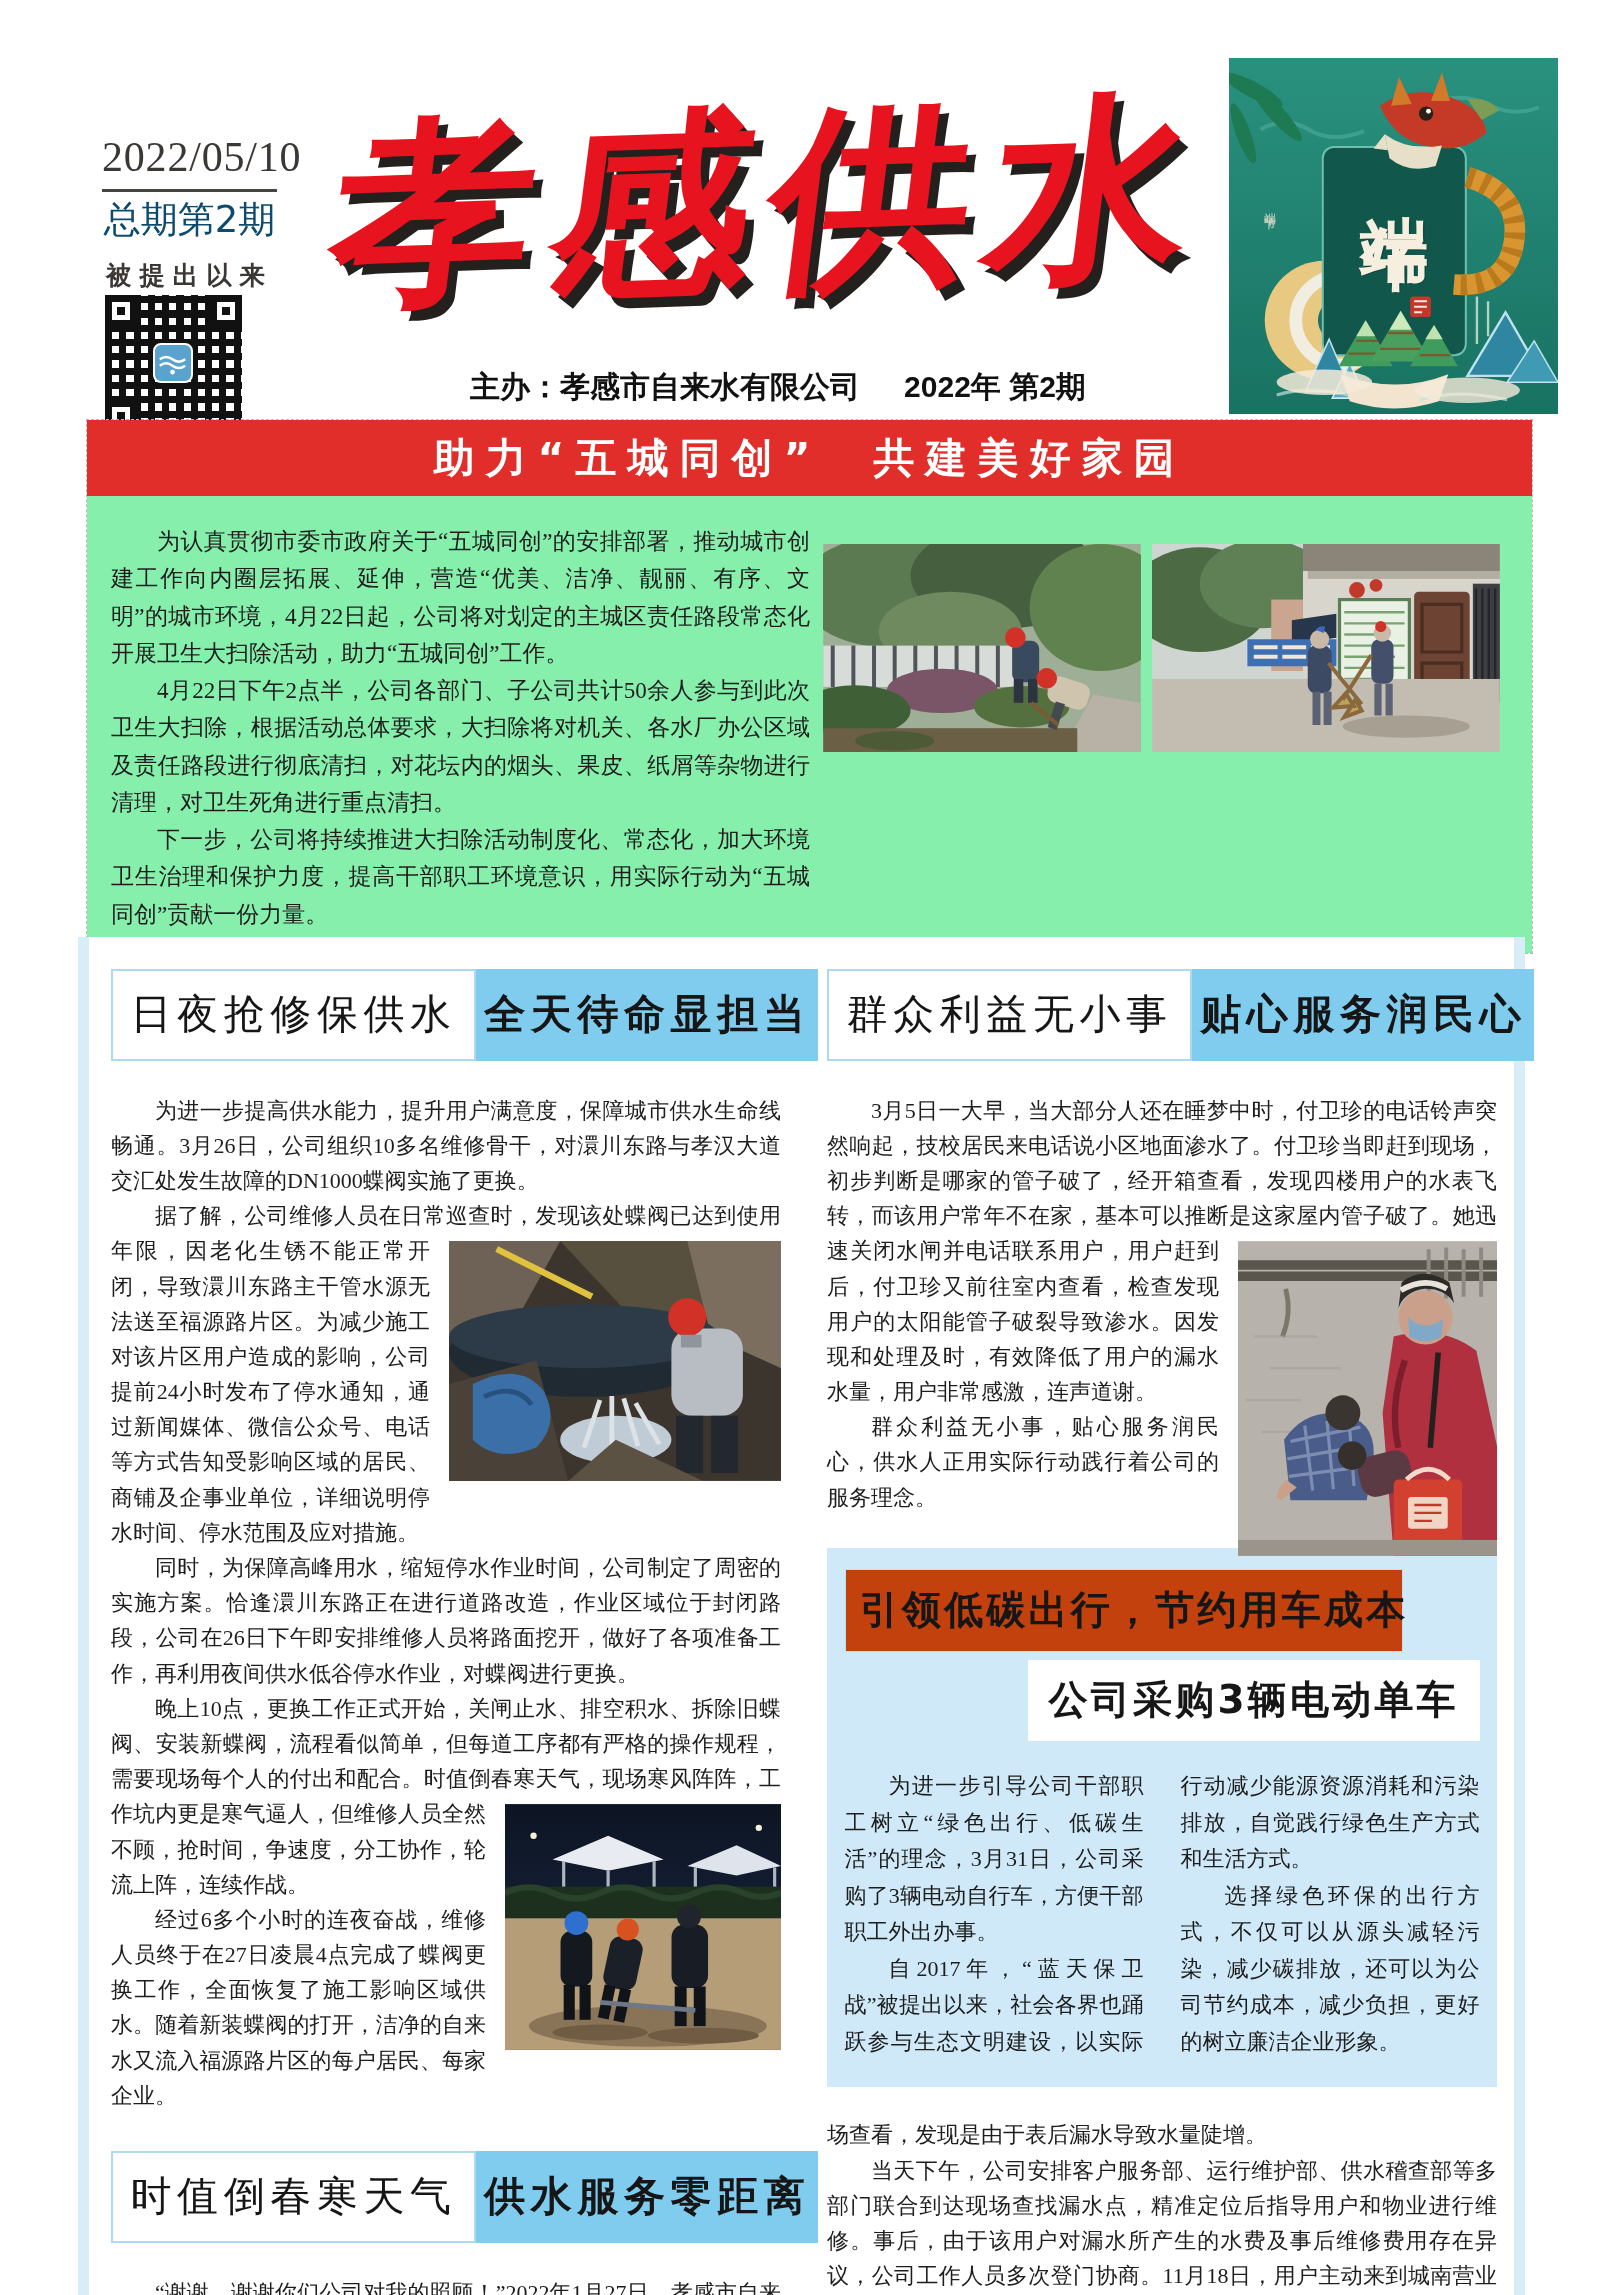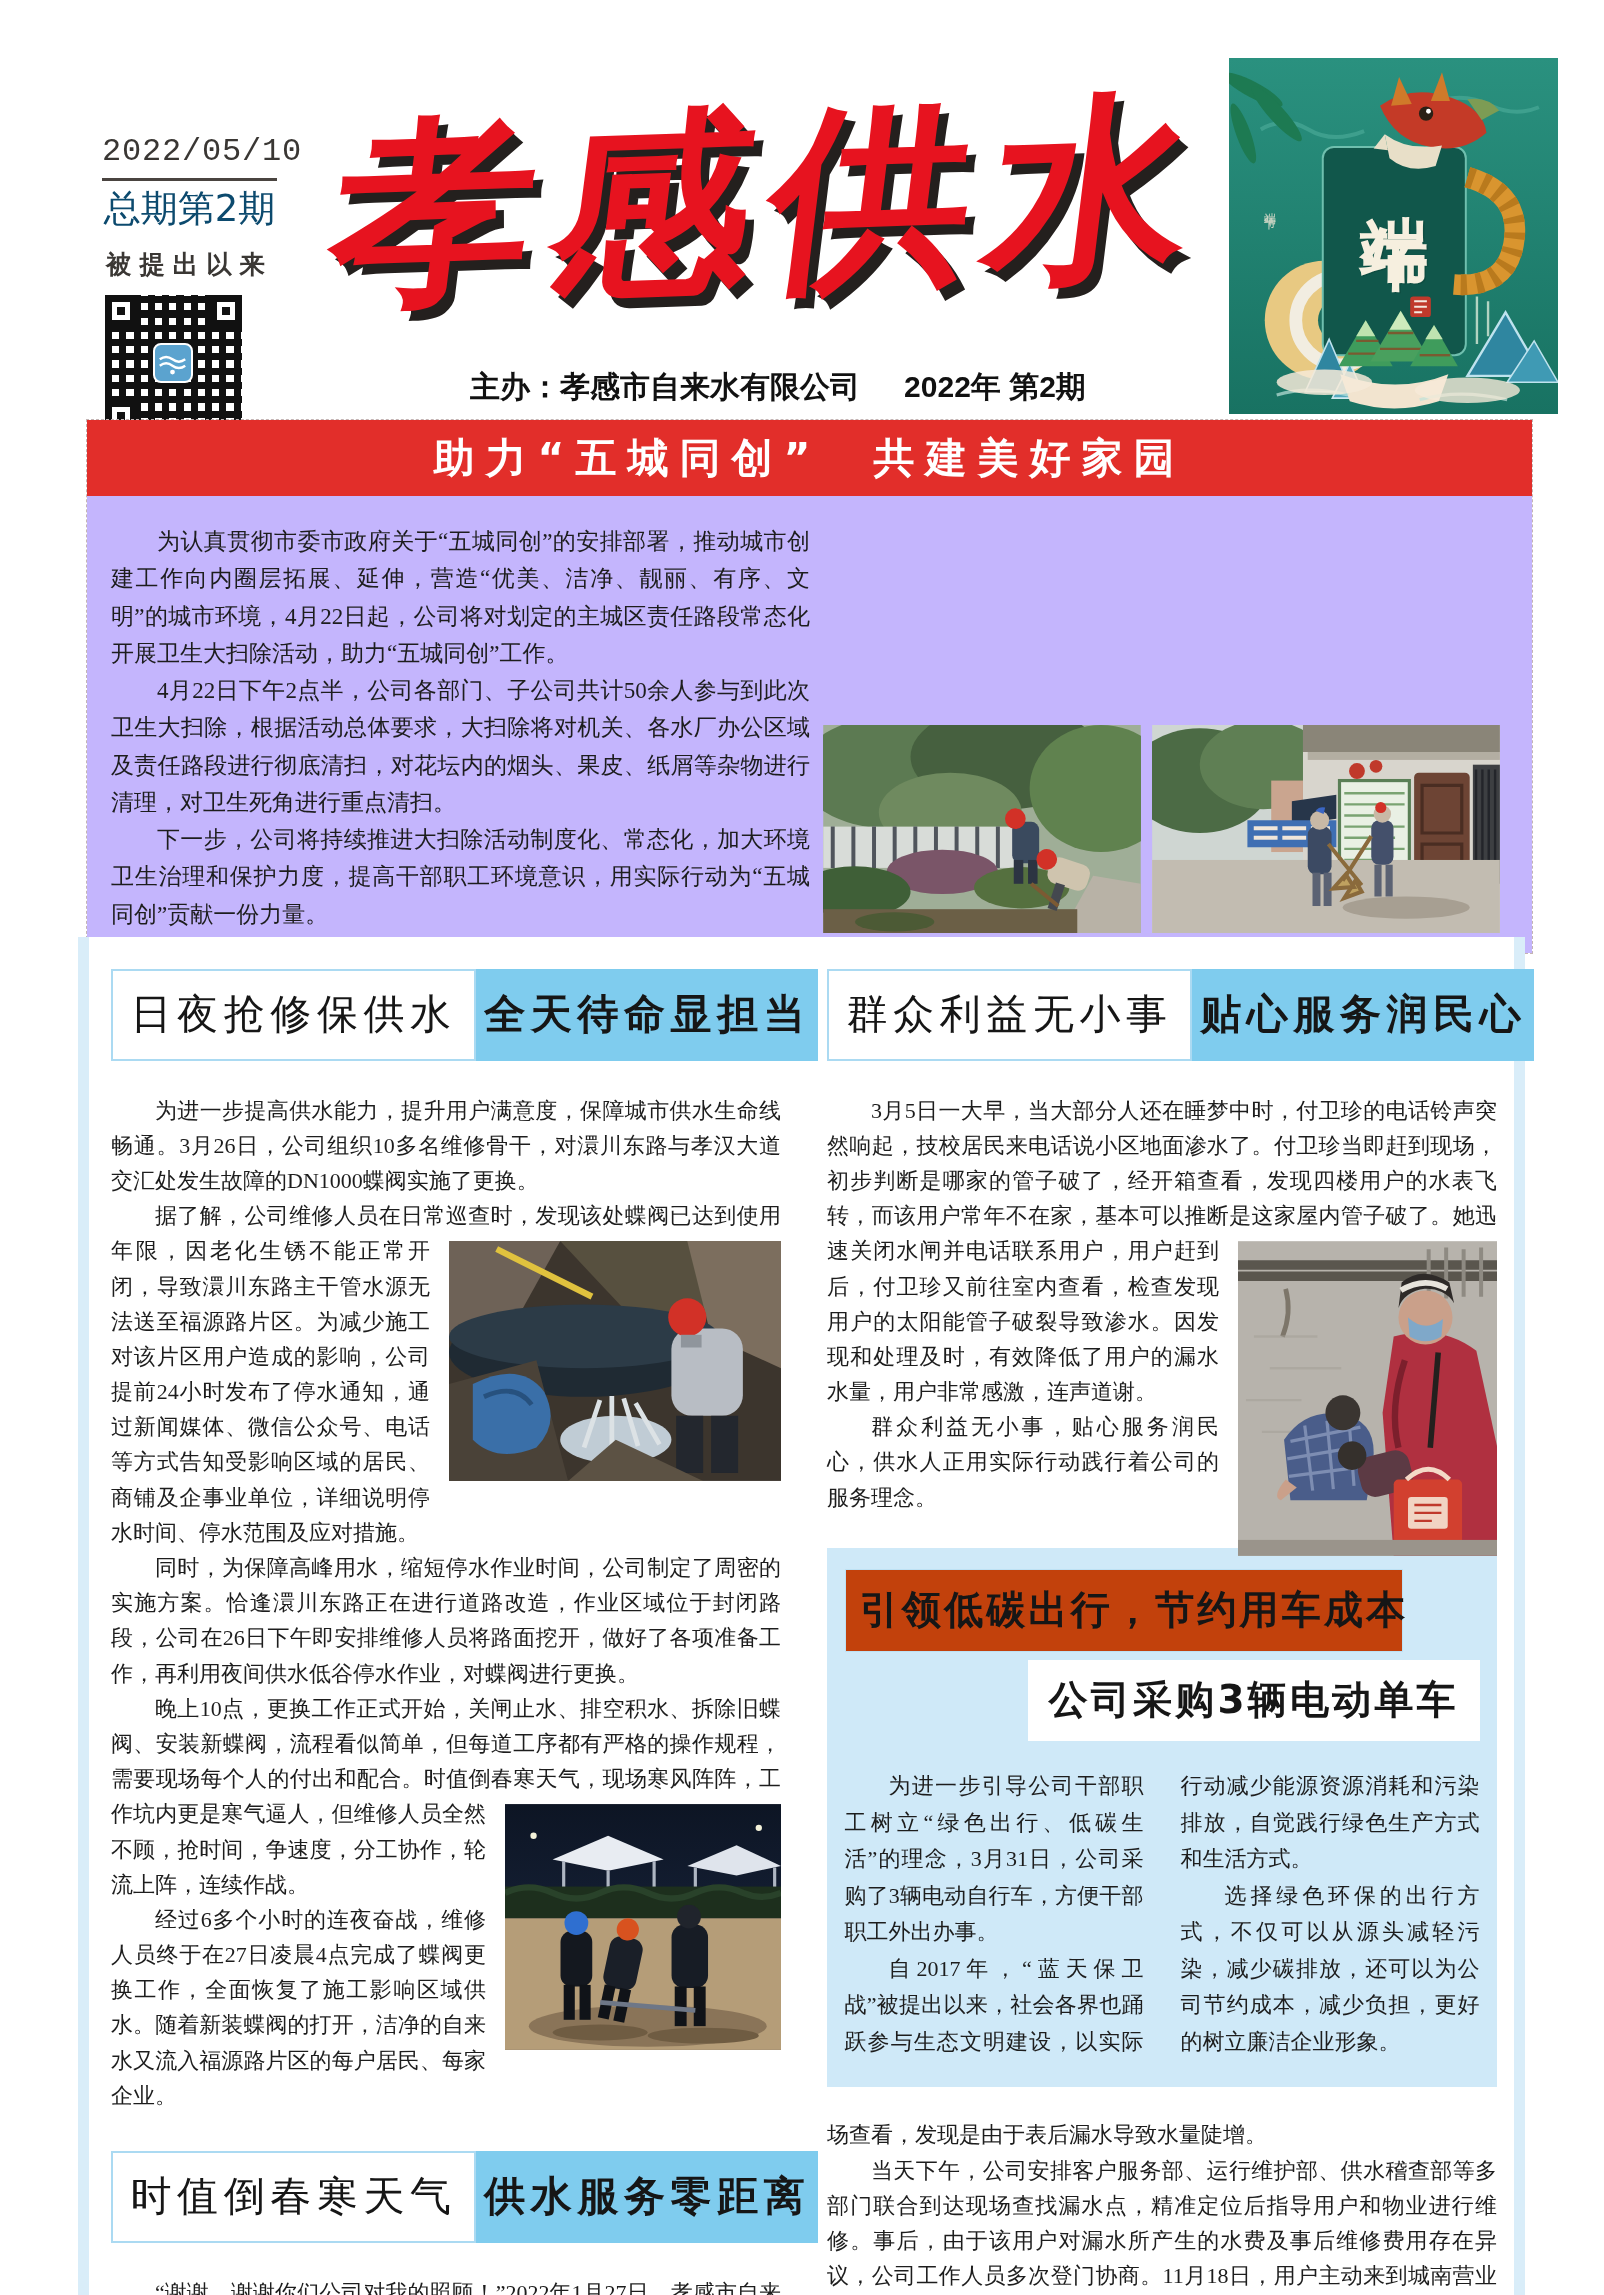--- a/index.html
+++ b/index.html
@@ -1,22 +1,22 @@
 <!DOCTYPE html>
 <html style="font-size:12.7px"><head>
 <meta charset="utf-8">
 <style>
   html,body{margin:0;padding:0;background:#ffffff;}
   .page{position:relative;width:1604px;height:2295px;background:#ffffff;overflow:hidden;
         font-family:"Liberation Serif", serif;color:#1d1d1d;}
 
   
   .date-block{position:absolute;left:102px;top:133px;width:175px;text-align:center;}
-  .date-line{font-size:32px;letter-spacing:0.8px;color:#3a3734;border-bottom:3.2px solid #4a4440;
-             padding-bottom:8px;font-family:Liberation Mono, monospace;}
+  .date-line{font-size:42px;letter-spacing:0.8px;color:#3a3734;border-bottom:3.2px solid #4a4440;
+             padding-bottom:8px;font-family:Liberation Serif, serif;}
   .issue-line{font-size:37px;margin-top:3px;color:#0c4a6e;font-family:"DejaVu Sans",sans-serif;}
   .internal-line{font-size:25.4px;margin-top:14.3px;letter-spacing:8px;color:#3a3734;
                  font-family:"DejaVu Sans",sans-serif;font-weight:bold;}
   .qr{position:absolute;left:105px;top:295px;width:137px;height:137px;background:#ffffff;
       background-image:
         repeating-linear-gradient(0deg,#111 0 7.1px,transparent 7.1px 14.3px),
         repeating-linear-gradient(90deg,#111 0 7.1px,#fff 7.1px 14.3px);
       background-size:137px 137px;}
   .qr .finder{position:absolute;width:32px;height:32px;border:7.1px solid #111;background:#fff;box-sizing:border-box;}
   .qr .finder::after{content:"";position:absolute;left:4.8px;top:4.8px;width:8px;height:8px;background:#111;}
@@ -38,21 +38,21 @@
   .poster .fest{position:absolute;left:121px;top:102px;writing-mode:vertical-rl;
                 font-family:"Liberation Serif",serif;font-weight:bold;font-size:68px;color:#f6efdf;
                 letter-spacing:11px;text-shadow:1.6px 1.6px 0 #0f4d42;}
   .poster .fest-small{position:absolute;left:32px;top:145px;writing-mode:vertical-rl;font-size:12px;
                 color:#e8e3d2;letter-spacing:2.4px;opacity:.85;font-family:"Liberation Serif",serif;}
 
   
   .top-article{position:absolute;left:86px;top:419px;width:1447px;border:1.6px dashed #c4b4b4;box-sizing:border-box;}
   .banner{height:76px;background:#e22e2a;display:flex;align-items:center;justify-content:center;}
   .banner span{color:#ffffff;font-family:"DejaVu Sans",sans-serif;font-weight:bold;font-size:41px;letter-spacing:11px;}
-  .lead{background:#c4b5fd;padding:27px 22px 20.7px 24px;display:flex;gap:13px;align-items:flex-end;}
+  .lead{background:#86efac;padding:27px 22px 20.7px 24px;display:flex;gap:13px;}
   .lead-text{width:699px;font-size:23px;line-height:1.62;text-align:justify;}
   .lead-text p{margin:0;text-indent:2em;}
   .lead-photos{width:677px;display:flex;gap:11px;align-items:flex-start;margin-top:20.7px;}
   .lead-photos svg{display:block;}
 
   
   .main-frame{position:absolute;left:78px;top:937px;width:1447px;box-sizing:border-box;
               border:11px solid #d9edf9;border-top:none;background:#ffffff;
               padding:32px 22px 33px;display:flex;gap:46px;}
   .col{width:670px;font-size:22px;line-height:1.6;text-align:justify;}

